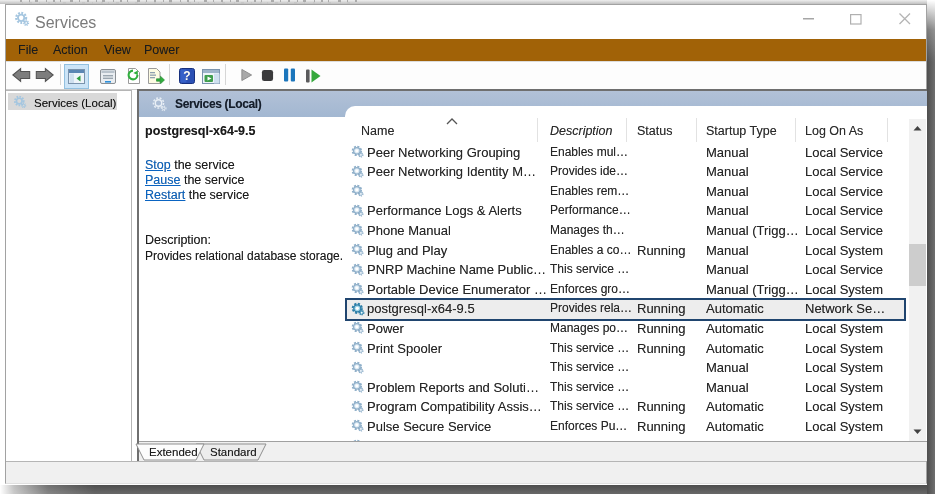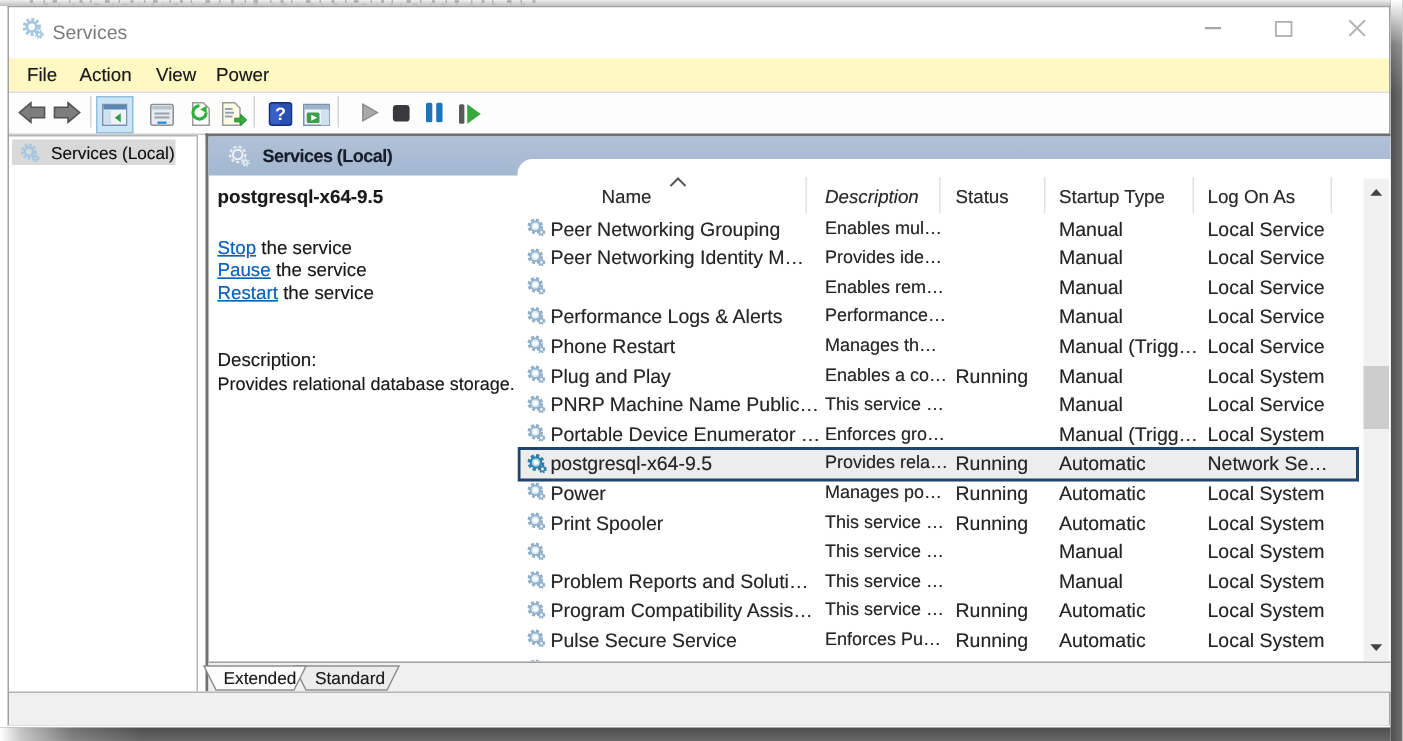--- a/index.html
+++ b/index.html
@@ -14,24 +14,24 @@
   background:
    linear-gradient(to bottom, #ffffff 0px, rgba(255,255,255,0.75) 10px, rgba(255,255,255,0.25) 30px, rgba(255,255,255,0) 62px),
    linear-gradient(to right, #4e4e4e, #6f6f6f); }
 #shb { position:absolute; left:0px; top:485px; width:927px; height:9px;
   background:
    linear-gradient(to right, #ffffff 0px, rgba(255,255,255,0.65) 14px, rgba(255,255,255,0.2) 48px, rgba(255,255,255,0) 95px),
    linear-gradient(to bottom, #4e4e4e, #686868); }
 
 #title { position:absolute; left:0; top:0; width:100%; height:34px; background:#fff; }
 #title .ticon { position:absolute; left:8px; top:6px; }
-#title .ttext { position:absolute; left:29px; top:9px; font-size:13px; color:#7b7b7b; text-shadow:none; }
+#title .ttext { position:absolute; left:29px; top:9px; font-size:16px; color:#7b7b7b; text-shadow:none; }
 .winbtn { position:absolute; }
 
-#menu { position:absolute; left:0; top:34px; width:100%; height:22px; background:#fef9c3;
+#menu { position:absolute; left:0; top:34px; width:100%; height:22px; background:#a16207;
   font-size:12.5px; color:#1a1a1a; }
 #menu span { position:absolute; top:4px; }
 
 #toolbar { position:absolute; left:0; top:56px; width:100%; height:29px; background:#fdfdfd;
   border-top:1px solid #dcdcdc; }
 .tsep { position:absolute; top:2px; width:1px; height:21px; background:#d6d6d6; }
 .ti { position:absolute; }
 #treesel { position:absolute; left:58px; top:2px; width:25px; height:25px;
   background:#cce4f7; border:1px solid #92c0e0; }
 
@@ -233,21 +233,21 @@
     </div>
     <div id="desc">
       <div style="top:33px; font-weight:bold;">postgresql-x64-9.5</div>
       <div style="top:67px;"><a>Stop</a> the service</div>
       <div style="top:82px;"><a>Pause</a> the service</div>
       <div style="top:97px;"><a>Restart</a> the service</div>
       <div style="top:142px;">Description:</div>
       <div style="top:158px; font-size:12px;">Provides relational database storage.</div>
     </div>
     <div id="listp">
-      <span class="hdr" style="left:16px;margin-left:40px;">Name</span>
+      <span class="hdr" style="left:16px;">Name</span>
       <svg style="position:absolute; left:101px; top:12px;" width="12" height="7" viewBox="0 0 12 7">
           <path d="M1 6 L6 1 L11 6" fill="none" stroke="#555" stroke-width="1.3"></path>
         </svg>
       <span class="hdr" style="left:205px;font-style:italic;">Description</span>
       <span class="hdr" style="left:292px;">Status</span>
       <span class="hdr" style="left:361px;">Startup Type</span>
       <span class="hdr" style="left:460px;">Log On As</span>
       <div class="hsep" style="left:192px;"></div>
       <div class="hsep" style="left:281px;"></div>
       <div class="hsep" style="left:351px;"></div>
@@ -325,21 +325,21 @@
 <span class="ric">
             <svg width="13" height="13" viewBox="0 0 16 16">
 <circle cx="7.2" cy="7.2" r="5.3" fill="none" stroke="#8fafc9" stroke-width="2.2" stroke-dasharray="2.5 1.65"></circle>
 <circle cx="7.2" cy="7.2" r="4.0" fill="#d8e7f2" stroke="#8fafc9" stroke-width="1.5"></circle>
 <circle cx="7.2" cy="7.2" r="1.9" fill="#ffffff"></circle>
 <circle cx="12.2" cy="12.2" r="2.5" fill="none" stroke="#8fafc9" stroke-width="1.4" stroke-dasharray="1.3 1.0"></circle>
 <circle cx="12.2" cy="12.2" r="1.8" fill="#d8e7f2" stroke="#8fafc9" stroke-width="1.0"></circle>
 <circle cx="12.2" cy="12.2" r="0.8" fill="#ffffff"></circle>
 </svg>
           </span>
-<span class="c-name">Phone Restart</span>
+<span class="c-name">Phone Manual</span>
 <span class="c-desc">Manages th…</span>
 <span class="c-stat"></span>
 <span class="c-start">Manual (Trigg…</span>
 <span class="c-logon">Local Service</span>
 </div>
 <div class="row" style="top:134.0px;">
 <span class="ric">
             <svg width="13" height="13" viewBox="0 0 16 16">
 <circle cx="7.2" cy="7.2" r="5.3" fill="none" stroke="#8fafc9" stroke-width="2.2" stroke-dasharray="2.5 1.65"></circle>
 <circle cx="7.2" cy="7.2" r="4.0" fill="#d8e7f2" stroke="#8fafc9" stroke-width="1.5"></circle>

